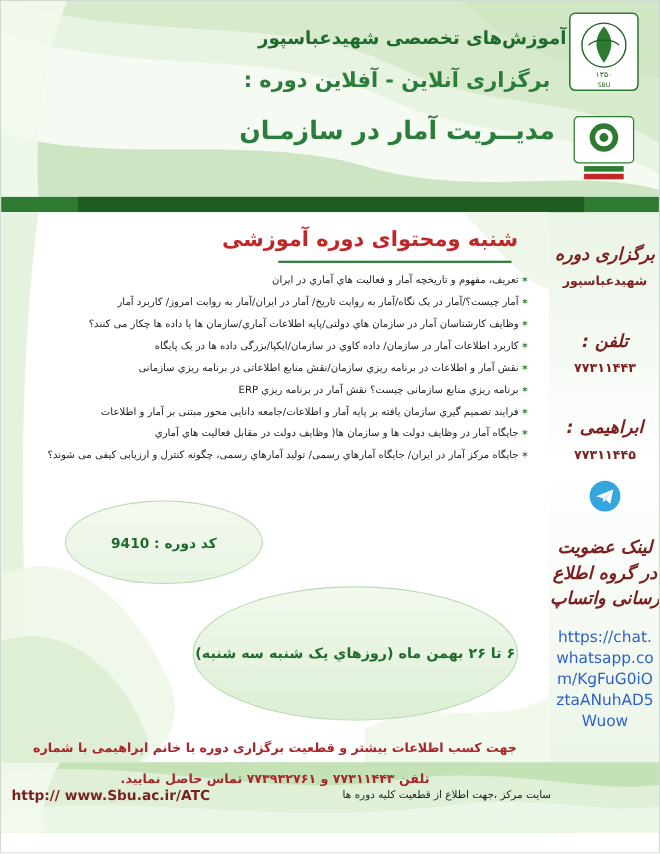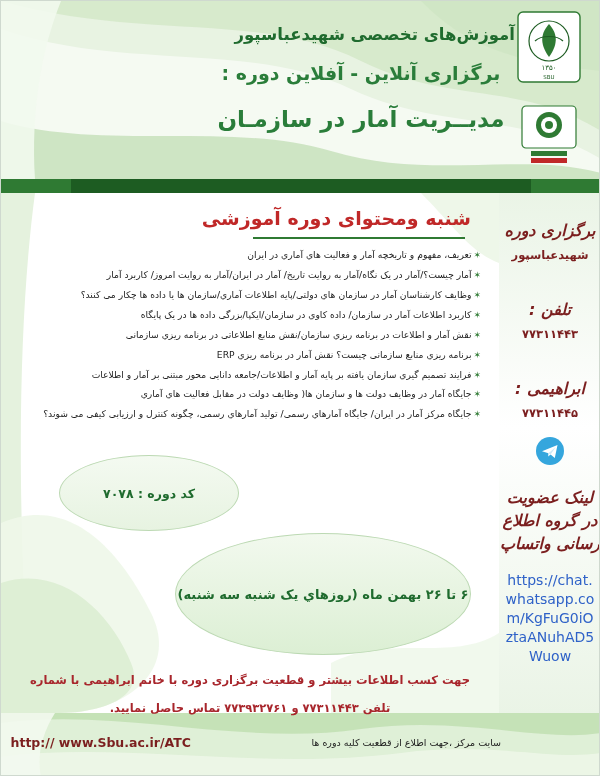--- a/index.html
+++ b/index.html
@@ -257,21 +257,21 @@
     text-align: center;
     font-size: 11.5px;
     font-weight: bold;
     color: #a8262c;
     z-index: 5;
   }
 
   
   .footer-band {
     position: absolute;
-    top: 712px;
+    top: 692px;
     left: 0;
     width: 520px;
     height: 64px;
     background: linear-gradient(90deg, #dff0d7 0%, #c9e4bd 45%, #eaf5e5 100%);
   }
   .footer-deco {
     position: absolute;
     top: 0; left: 0;
     width: 600px; height: 64px;
   }
@@ -378,21 +378,21 @@
       <div class="topic"><span class="star">✶</span><span>وظایف کارشناسان آمار در سازمان هاي دولتی/پایه اطلاعات آماري/سازمان ها یا داده ها چکار می کنند؟</span></div>
       <div class="topic"><span class="star">✶</span><span>کاربرد اطلاعات آمار در سازمان/ داده کاوي در سازمان/ایکپا/بزرگی داده ها در یک پایگاه</span></div>
       <div class="topic"><span class="star">✶</span><span>نقش آمار و اطلاعات در برنامه ریزي سازمان/نقش منابع اطلاعاتی در برنامه ریزي سازمانی</span></div>
       <div class="topic"><span class="star">✶</span><span>برنامه ریزي منابع سازمانی چیست؟ نقش آمار در برنامه ریزي ERP</span></div>
       <div class="topic"><span class="star">✶</span><span>فرایند تصمیم گیري سازمان یافته بر پایه آمار و اطلاعات/جامعه دانایی محور مبتنی بر آمار و اطلاعات</span></div>
       <div class="topic"><span class="star">✶</span><span>جایگاه آمار در وظایف دولت ها و سازمان ها( وظایف دولت در مقابل فعالیت هاي آماري</span></div>
       <div class="topic"><span class="star">✶</span><span>جایگاه مرکز آمار در ایران/ جایگاه آمارهاي رسمی/ تولید آمارهاي رسمی، چگونه کنترل و ارزیابی کیفی می شوند؟</span></div>
     </div>
 
     <div class="bubble bubble-code">
-      <div class="txt">کد دوره : ۷۰۷۸</div>
+      <div class="txt">کد دوره : 9410</div>
     </div>
 
     <div class="bubble bubble-time">
       <div class="t2">۶ تا ۲۶ بهمن ماه (روزهاي یک شنبه سه شنبه)</div>
     </div>
 
     <div class="contact1">جهت کسب اطلاعات بیشتر و قطعیت برگزاری دوره با خانم ابراهیمی  با شماره</div>
     <div class="contact2">تلفن ۷۷۳۱۱۴۴۳ و ۷۷۳۹۳۲۷۶۱ تماس حاصل نمایید.</div>
   </div>
 

